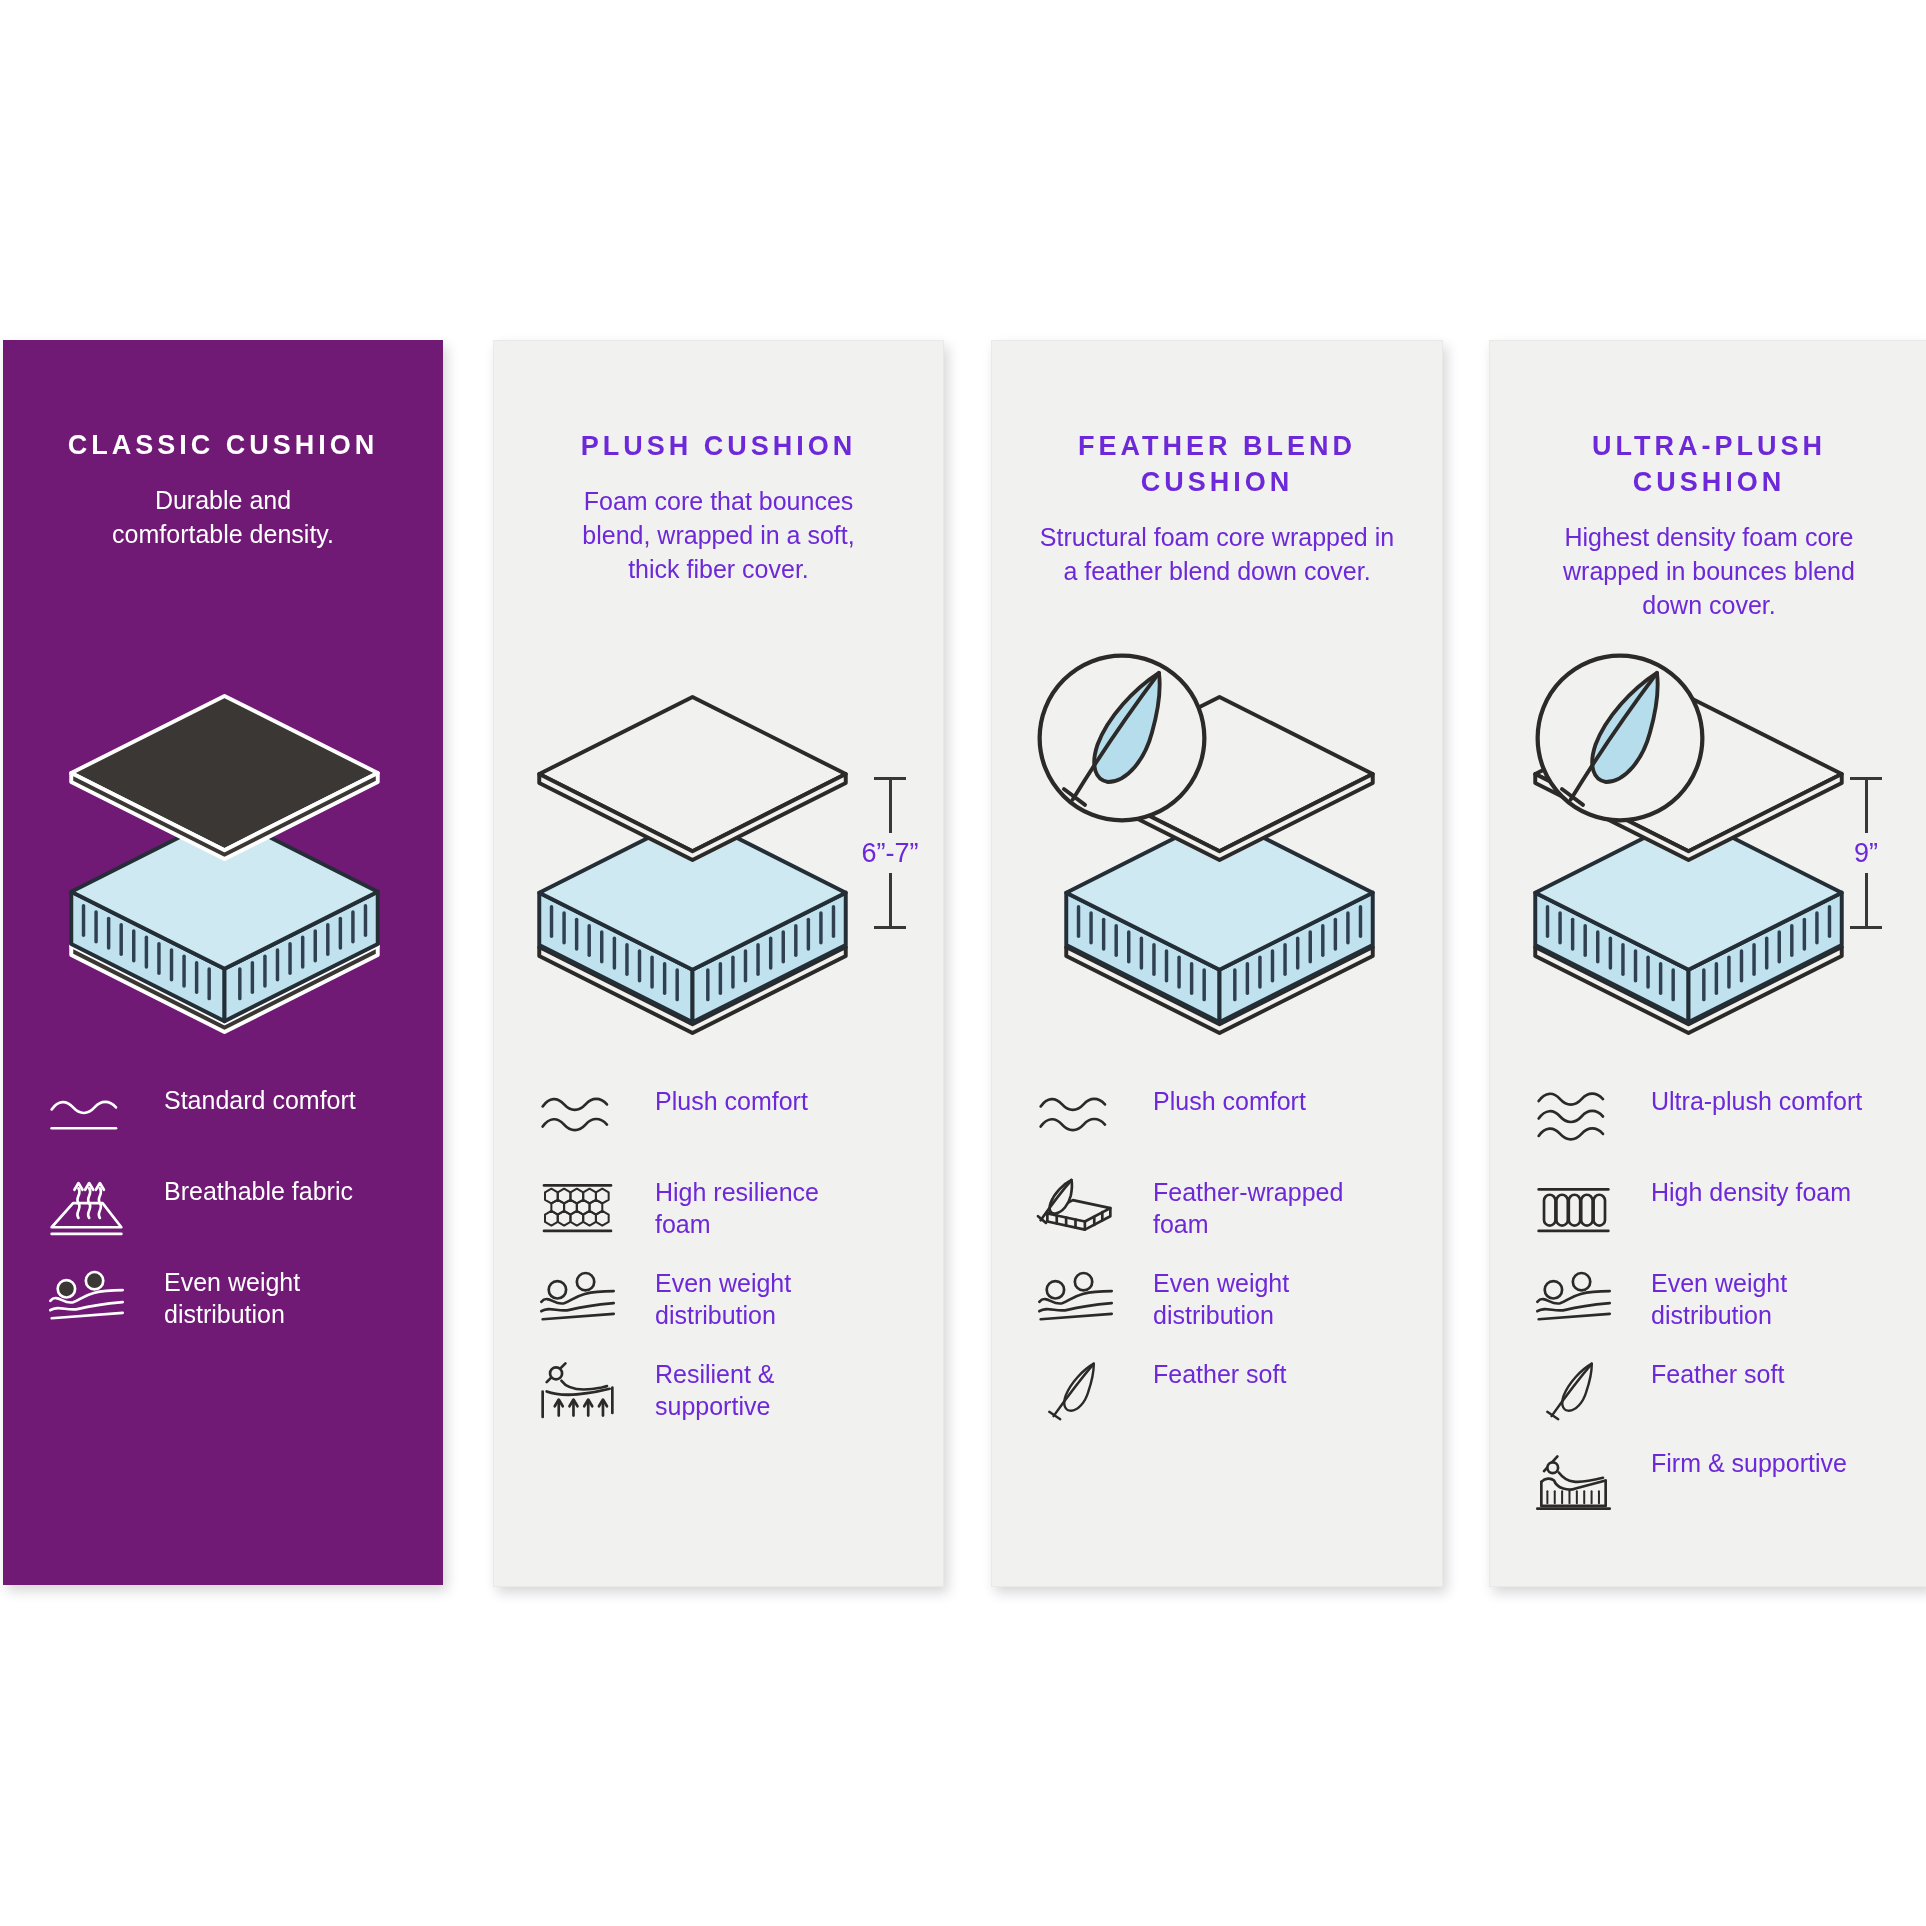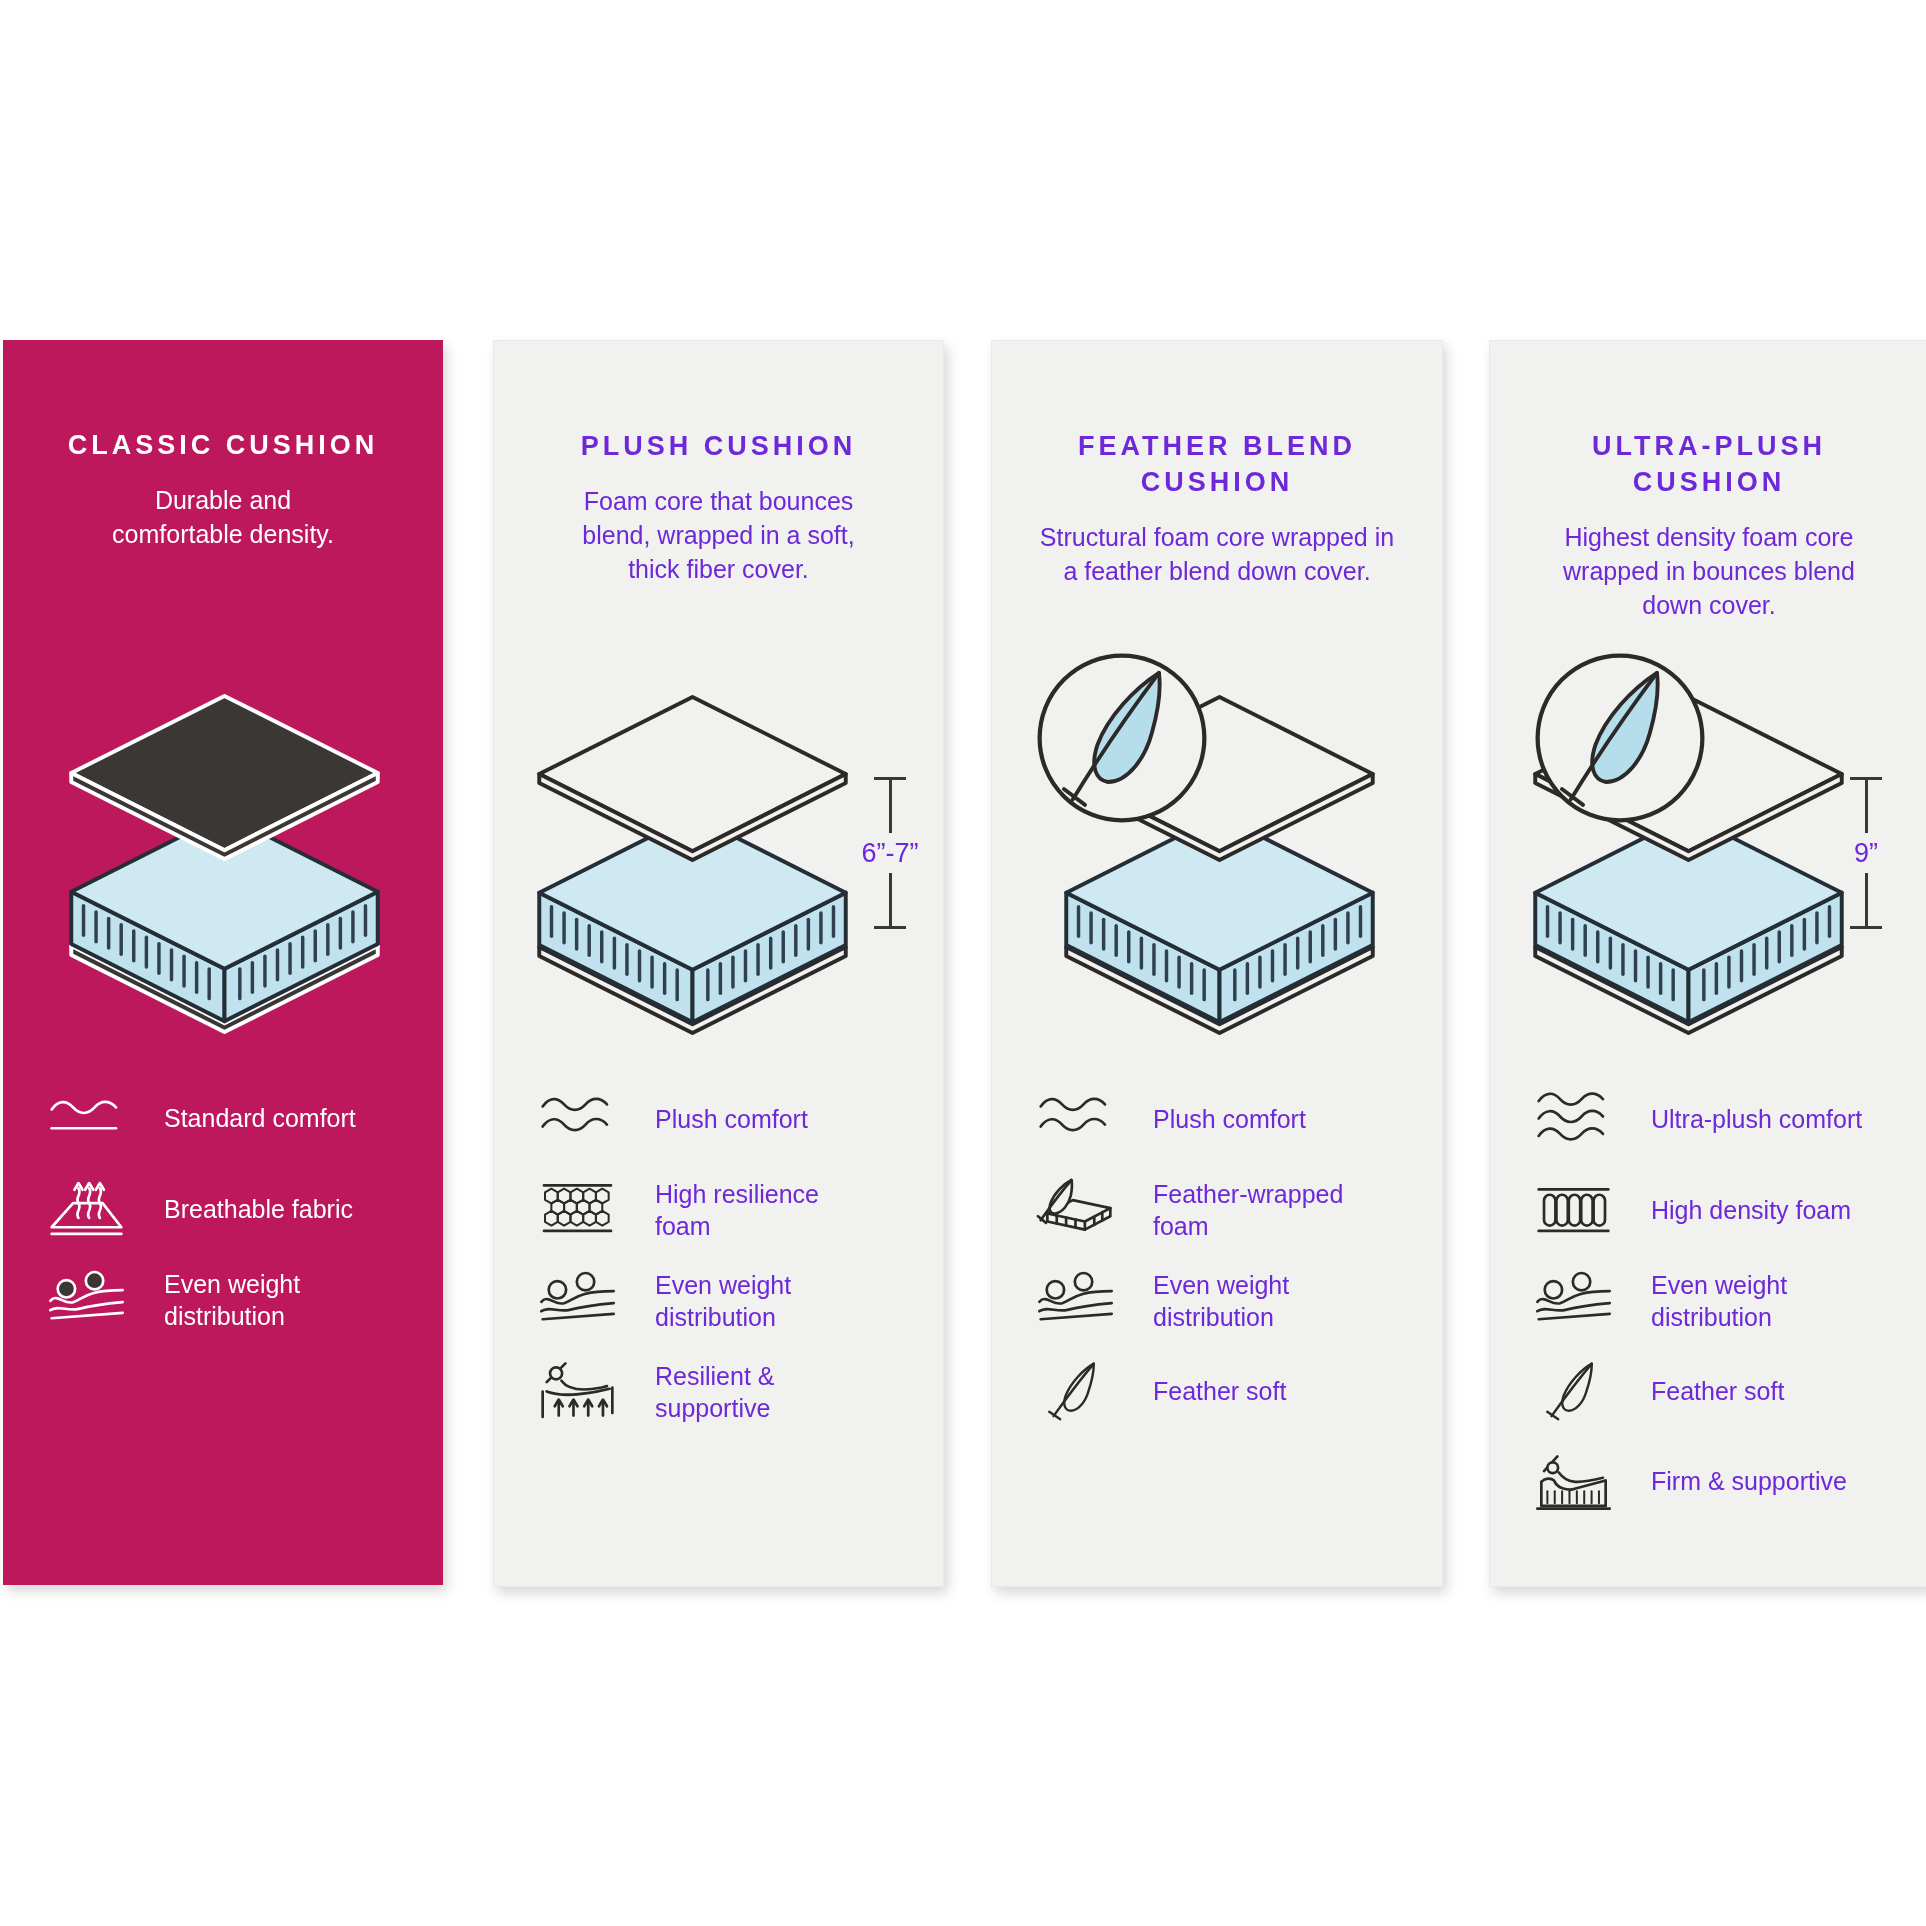--- a/index.html
+++ b/index.html
@@ -3,42 +3,42 @@
 <meta charset="utf-8">
 <style>
   html,body{margin:0;padding:0;overflow:hidden;}
   body{
     width:1927px;height:1927px;background:#ffffff;
     font-family:"Liberation Sans", sans-serif;color:#3a3836;
   }
   #stage{position:relative;width:1927px;height:1927px;}
   .panel{position:absolute;top:340px;height:1245px;box-shadow:4px 6px 12px rgba(0,0,0,.16);}
   .panel.light{background:#f1f1ef;color:#6d28d9;border:1px solid rgba(0,0,0,.03);}
-  .panel.dark{background:#be185d;color:#ffffff;}
+  .panel.dark{background:#701a75;color:#ffffff;}
   .panel1{left:3px;width:440px;}
   .panel2{left:493px;width:449px;}
   .panel3{left:991px;width:450px;}
   .panel4{left:1489px;width:438px;}
   .head{position:absolute;top:87px;left:16px;right:16px;text-align:center;}
   .title{font-size:27px;font-weight:bold;letter-spacing:4px;line-height:36px;}
   .desc{margin-top:20px;font-size:25px;line-height:34px;}
   .illus{position:absolute;top:349px;width:317px;height:348px;}
   .panel1 .illus{left:63px;}
   .panel2 .illus{left:40px;}
   .panel3 .illus{left:69px;}
   .panel4 .illus{left:40px;}
   .badge{position:absolute;top:309px;left:42px;width:176px;height:176px;}
   .measure{position:absolute;top:436px;display:flex;flex-direction:column;align-items:center;width:44px;}
   .panel2 .measure{left:374px;}
   .panel4 .measure{left:354px;}
   .measure .cap{width:32px;height:3px;background:#3a3836;}
   .measure .seg{width:3px;height:53px;background:#3a3836;}
   .measure .mlabel{font-size:27px;line-height:30px;margin:5px 16px;white-space:nowrap;}
   .features{position:absolute;top:744px;left:38px;right:16px;display:flex;flex-direction:column;gap:24px;}
-  .feat{display:flex;align-items:center;gap:32px;min-height:65px;}
+  .feat{display:flex;align-items:flex-start;gap:32px;min-height:65px;}
   .ficon{width:91px;flex:none;display:flex;justify-content:center;align-items:center;}
   .flabel{font-size:25px;line-height:32px;white-space:pre-line;}
 </style>
 </head>
 <body>
 
 <div id="stage">
     <div class="panel dark panel1">
       <div class="head">
         <div class="title">

